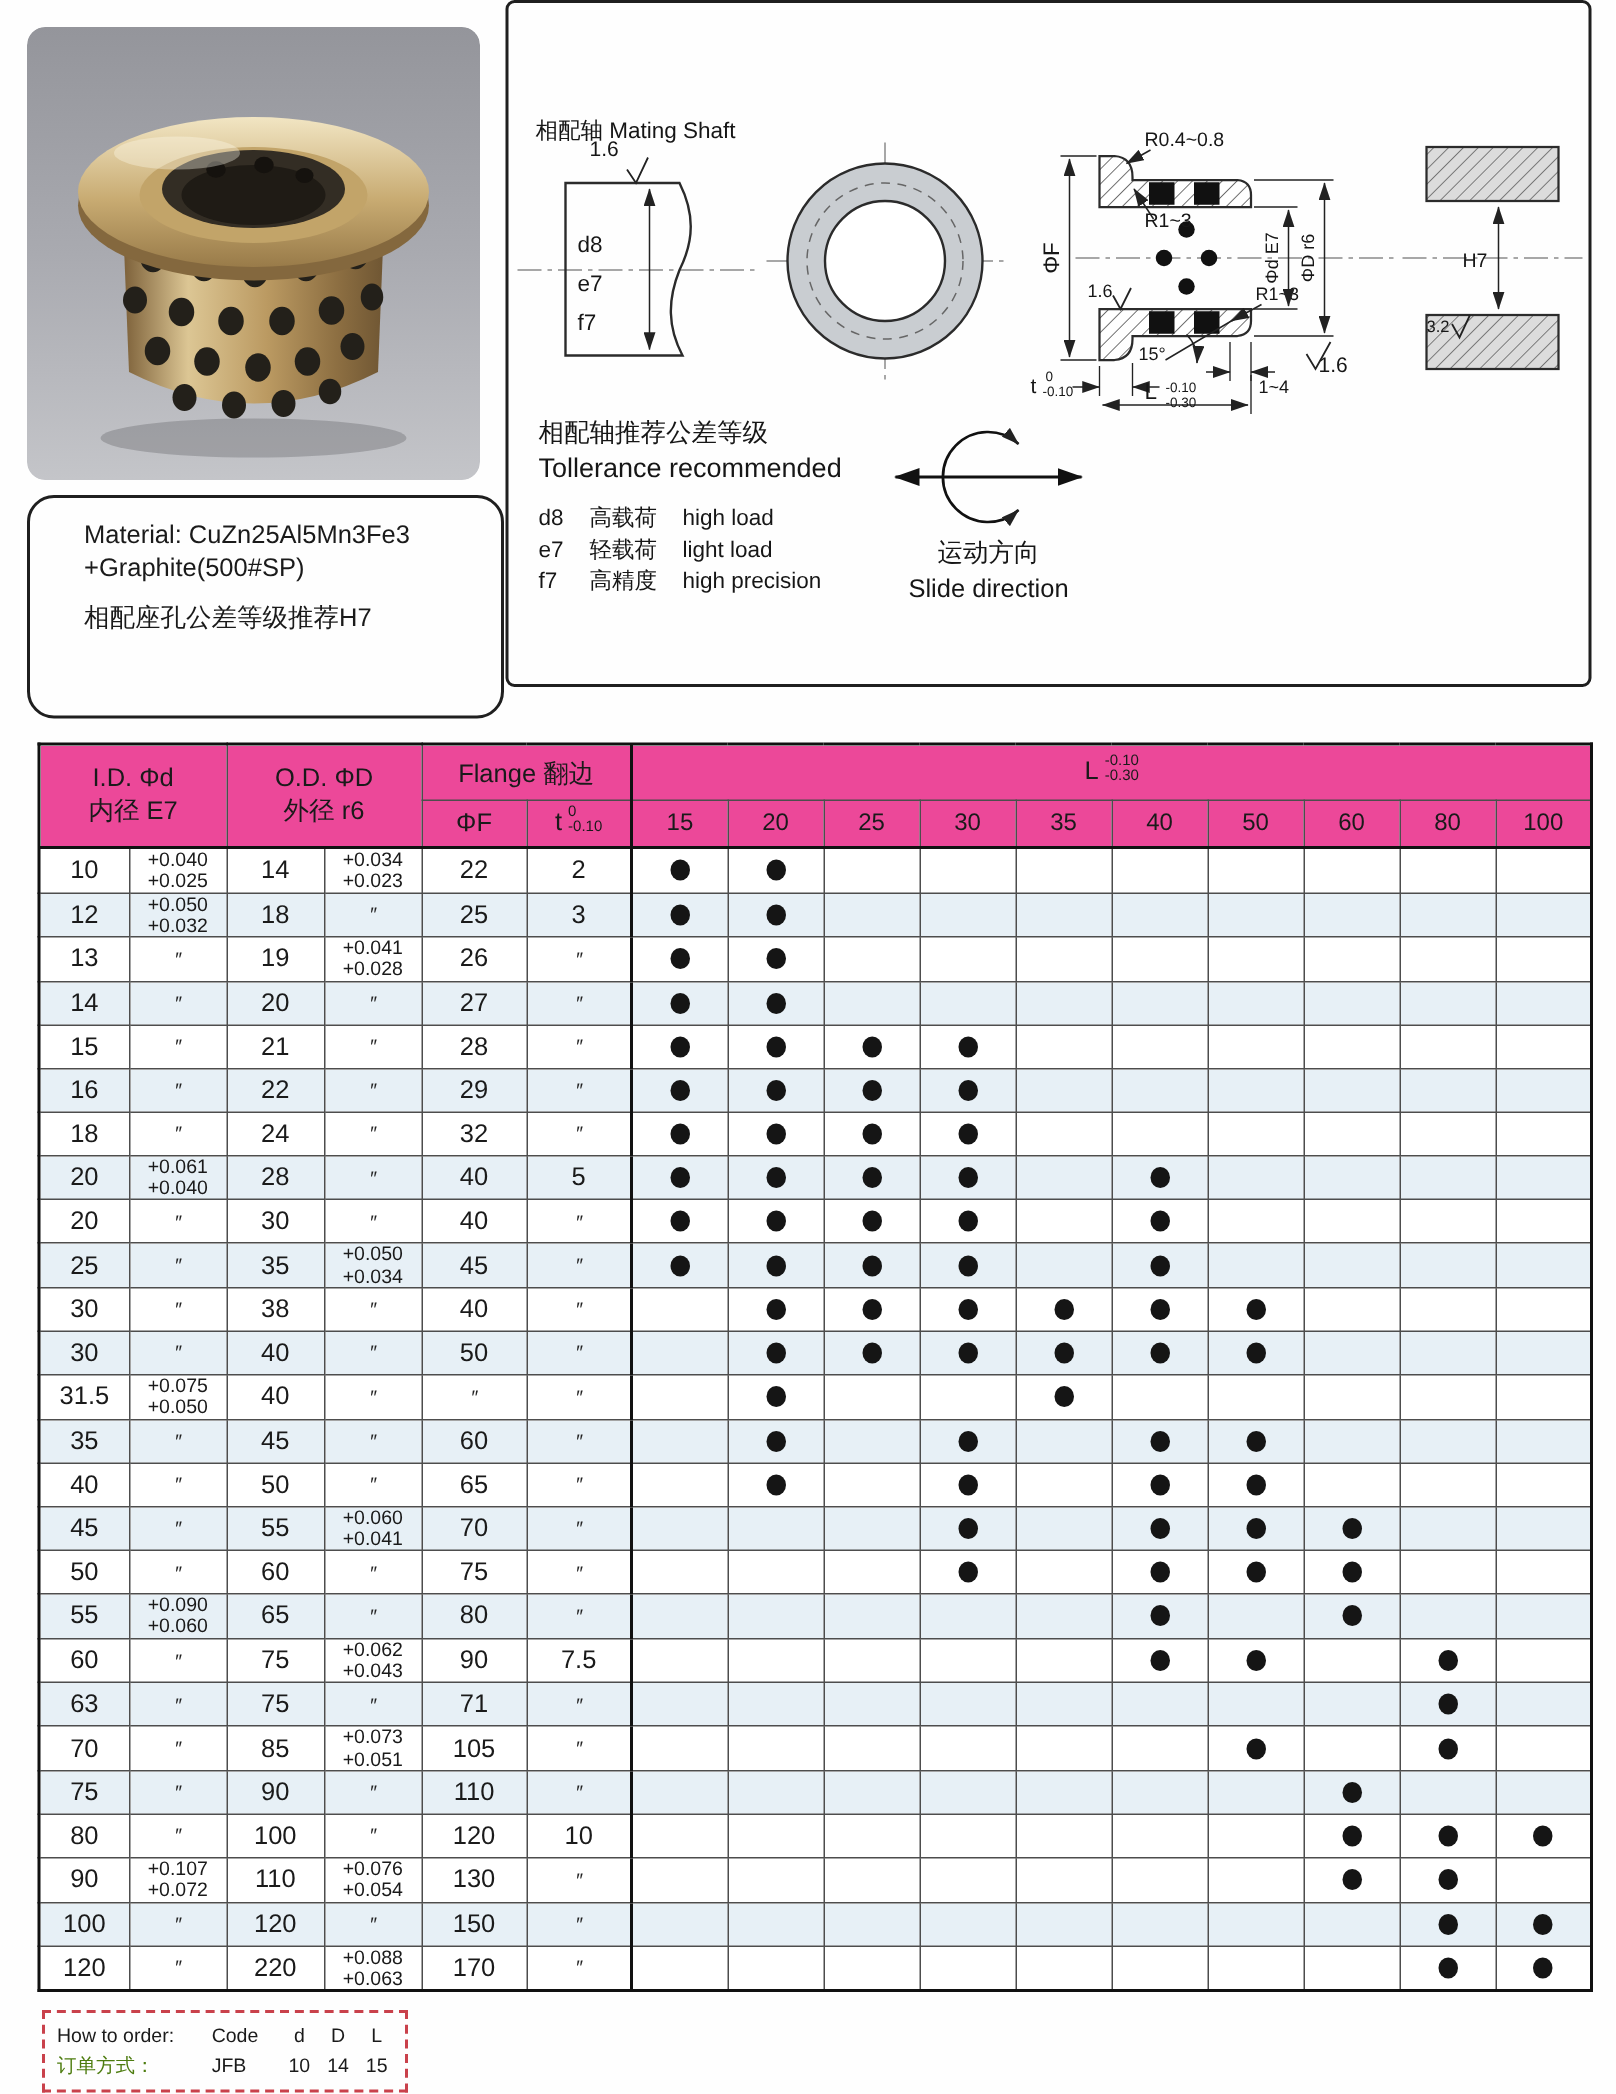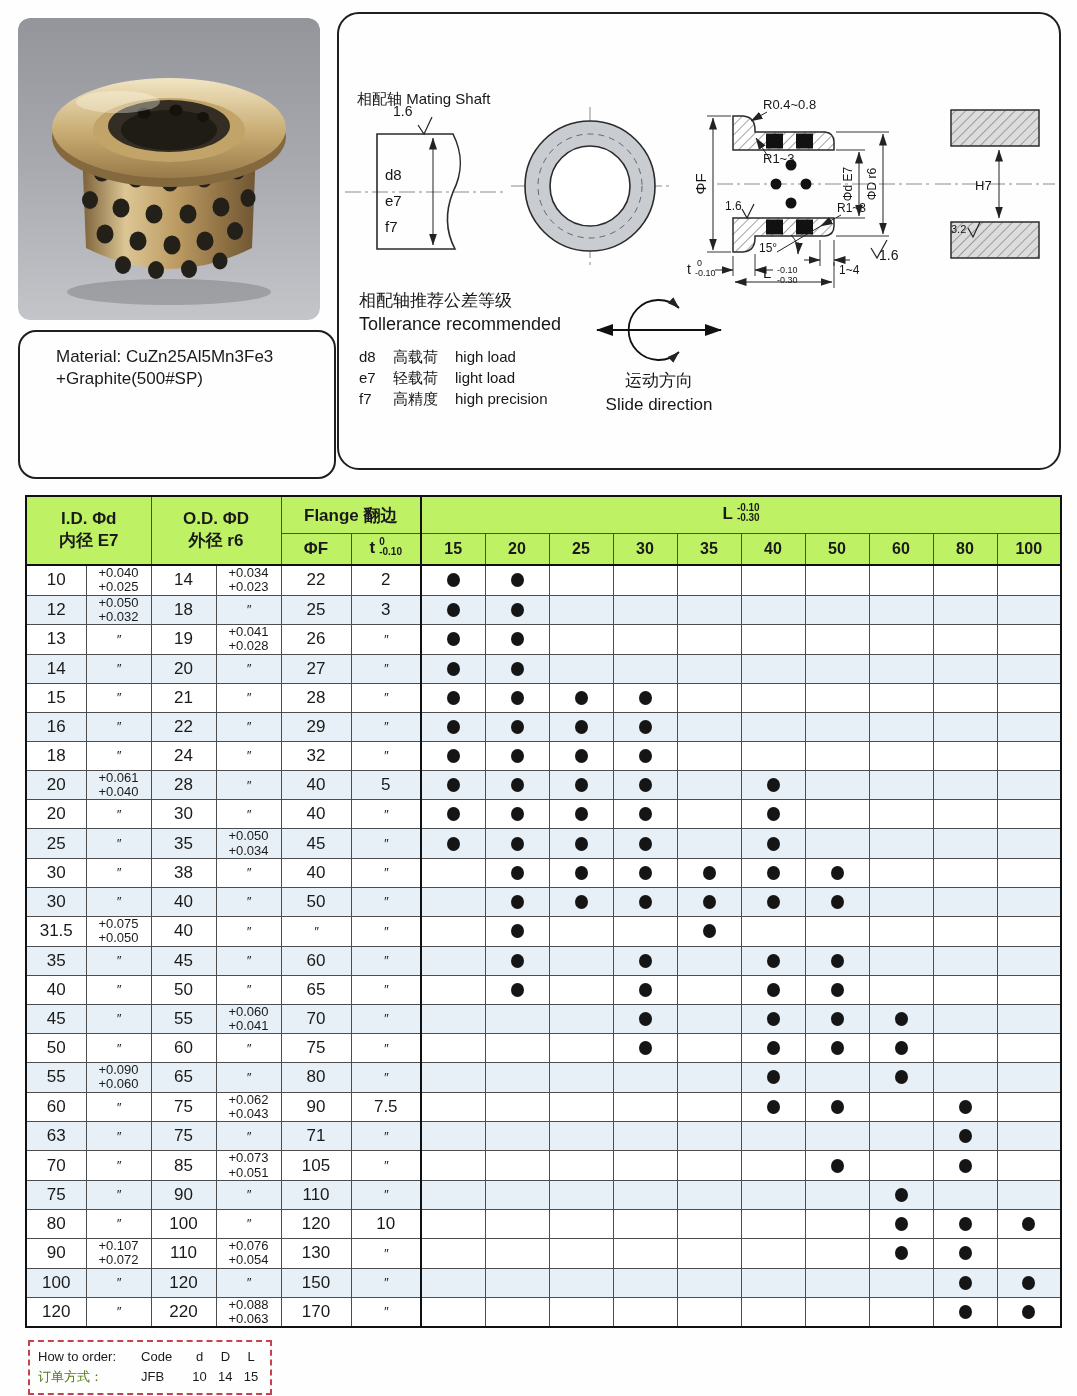--- a/index.html
+++ b/index.html
@@ -7,34 +7,34 @@
 
   
   .photo-box{position:absolute;left:18px;top:18px;width:302px;height:302px;border-radius:12px;overflow:hidden;}
 
   
   .material-box{position:absolute;left:18px;top:330px;width:298px;height:131px;border:2px solid #1f1f1f;border-radius:18px;padding:14px 0 0 16px;box-sizing:content-box;}
   .material-box .mline{font-size:17px;line-height:22px;margin-left:20px;}
   .material-box .gap{height:11px;}
 
   
-  .drawing-box{position:absolute;left:337px;top:12px;width:720px;height:454px;border:2px solid #1f1f1f;border-radius:22px;}
+  .drawing-box{position:absolute;left:337px;top:0;width:720px;height:454px;border:2px solid #1f1f1f;border-radius:6px;}
   svg text{font-family:"Liberation Sans",sans-serif;fill:#161616;}
   .cl{stroke:#8a8a8a;stroke-width:1;fill:none;stroke-dasharray:16 4 3 4;}
   .ol{stroke:#2b2b2b;stroke-width:1.6;fill:none;}
   .dim{stroke:#222;stroke-width:1;fill:none;}
   .ext{stroke:#222;stroke-width:0.9;fill:none;}
   .chk{stroke:#222;stroke-width:1.2;fill:none;}
 
   
   .spec-table{position:absolute;left:25px;top:495px;}
   table{border-collapse:collapse;table-layout:fixed;width:1035px;border:2px solid #111;}
   th,td{border:1px solid #4d4d4d;text-align:center;vertical-align:middle;padding:0;overflow:hidden;}
   thead{border-bottom:2px solid #111;}
-  thead th{background:#bef264;font-weight:bold;font-size:17px;}
+  thead th{background:#ec4899;font-weight:normal;font-size:17px;}
   thead tr.h1 th{height:36px;}
   thead tr.h2 th{height:30px;}
   th.len{font-size:16px;}
   .lgroup,.lfirst{border-left:2px solid #111 !important;}
   tbody td{height:28px;font-size:17px;background:#fff;}
   tbody tr.alt td{background:#e7f0f6;}
   td.tol{font-size:13px;line-height:1.1;white-space:pre-line;}
   td.ditto{font-style:italic;font-size:13px;color:#222;}
   .dot{display:block;margin:0 auto;width:13px;height:14px;border-radius:50%;background:#151515;}
   .stack{display:inline-flex;flex-direction:column;font-size:10px;line-height:1.05;vertical-align:middle;text-align:left;margin-left:4px;transform:translateY(-2px);}
@@ -113,20 +113,21 @@
         </g>
         <ellipse cx="100" cy="84" rx="42" ry="11" fill="rgba(255,252,238,0.35)"></ellipse>
       </g>
     </svg>
   </div>
 
   <div class="material-box">
     <div class="mline">Material: CuZn25Al5Mn3Fe3</div>
     <div class="mline">+Graphite(500#SP)</div>
     <div class="gap"></div>
+    <div class="mline">相配座孔公差等级推荐H7</div>
   </div>
 
   <div class="drawing-box">
     <svg width="720" height="450" viewBox="0 0 720 450">
       <defs>
         <marker id="ar" markerUnits="userSpaceOnUse" markerWidth="12" markerHeight="8" refX="11.5" refY="4" orient="auto-start-reverse">
             <path d="M0,0 L12,4 L0,8 Z" fill="#222"></path>
           </marker>
         <marker id="arb" markerUnits="userSpaceOnUse" markerWidth="17" markerHeight="12" refX="16" refY="6" orient="auto-start-reverse">
             <path d="M0,0 L17,6 L0,12 Z" fill="#111"></path>

